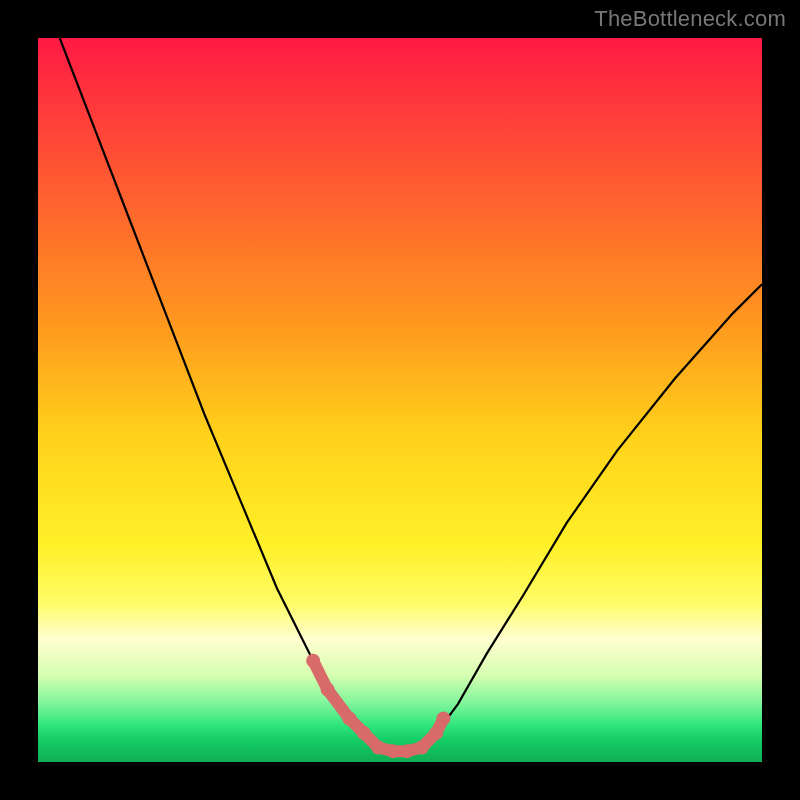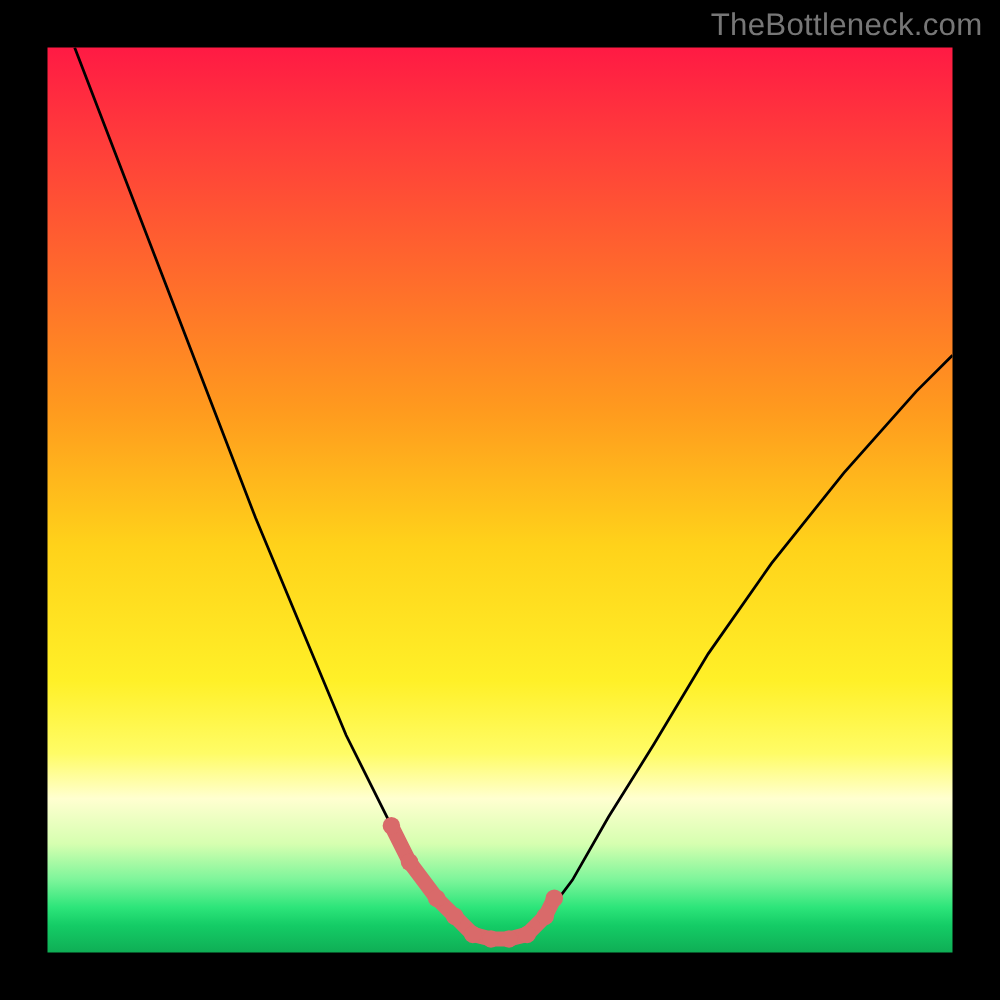--- a/index.html
+++ b/index.html
@@ -45,21 +45,21 @@
     top: 38px;
     left: 38px;
     width: 724px;
     height: 724px;
   }
   .watermark {
     position: absolute;
     top: 6px;
     right: 14px;
     color: #777;
-    font-size: 25px;
+    font-size: 22px;
     letter-spacing: 0.2px;
     font-weight: 500;
   }
 </style>
 </head>
 <body>
 
 <div class="frame">
   <div class="plot"></div>
 

